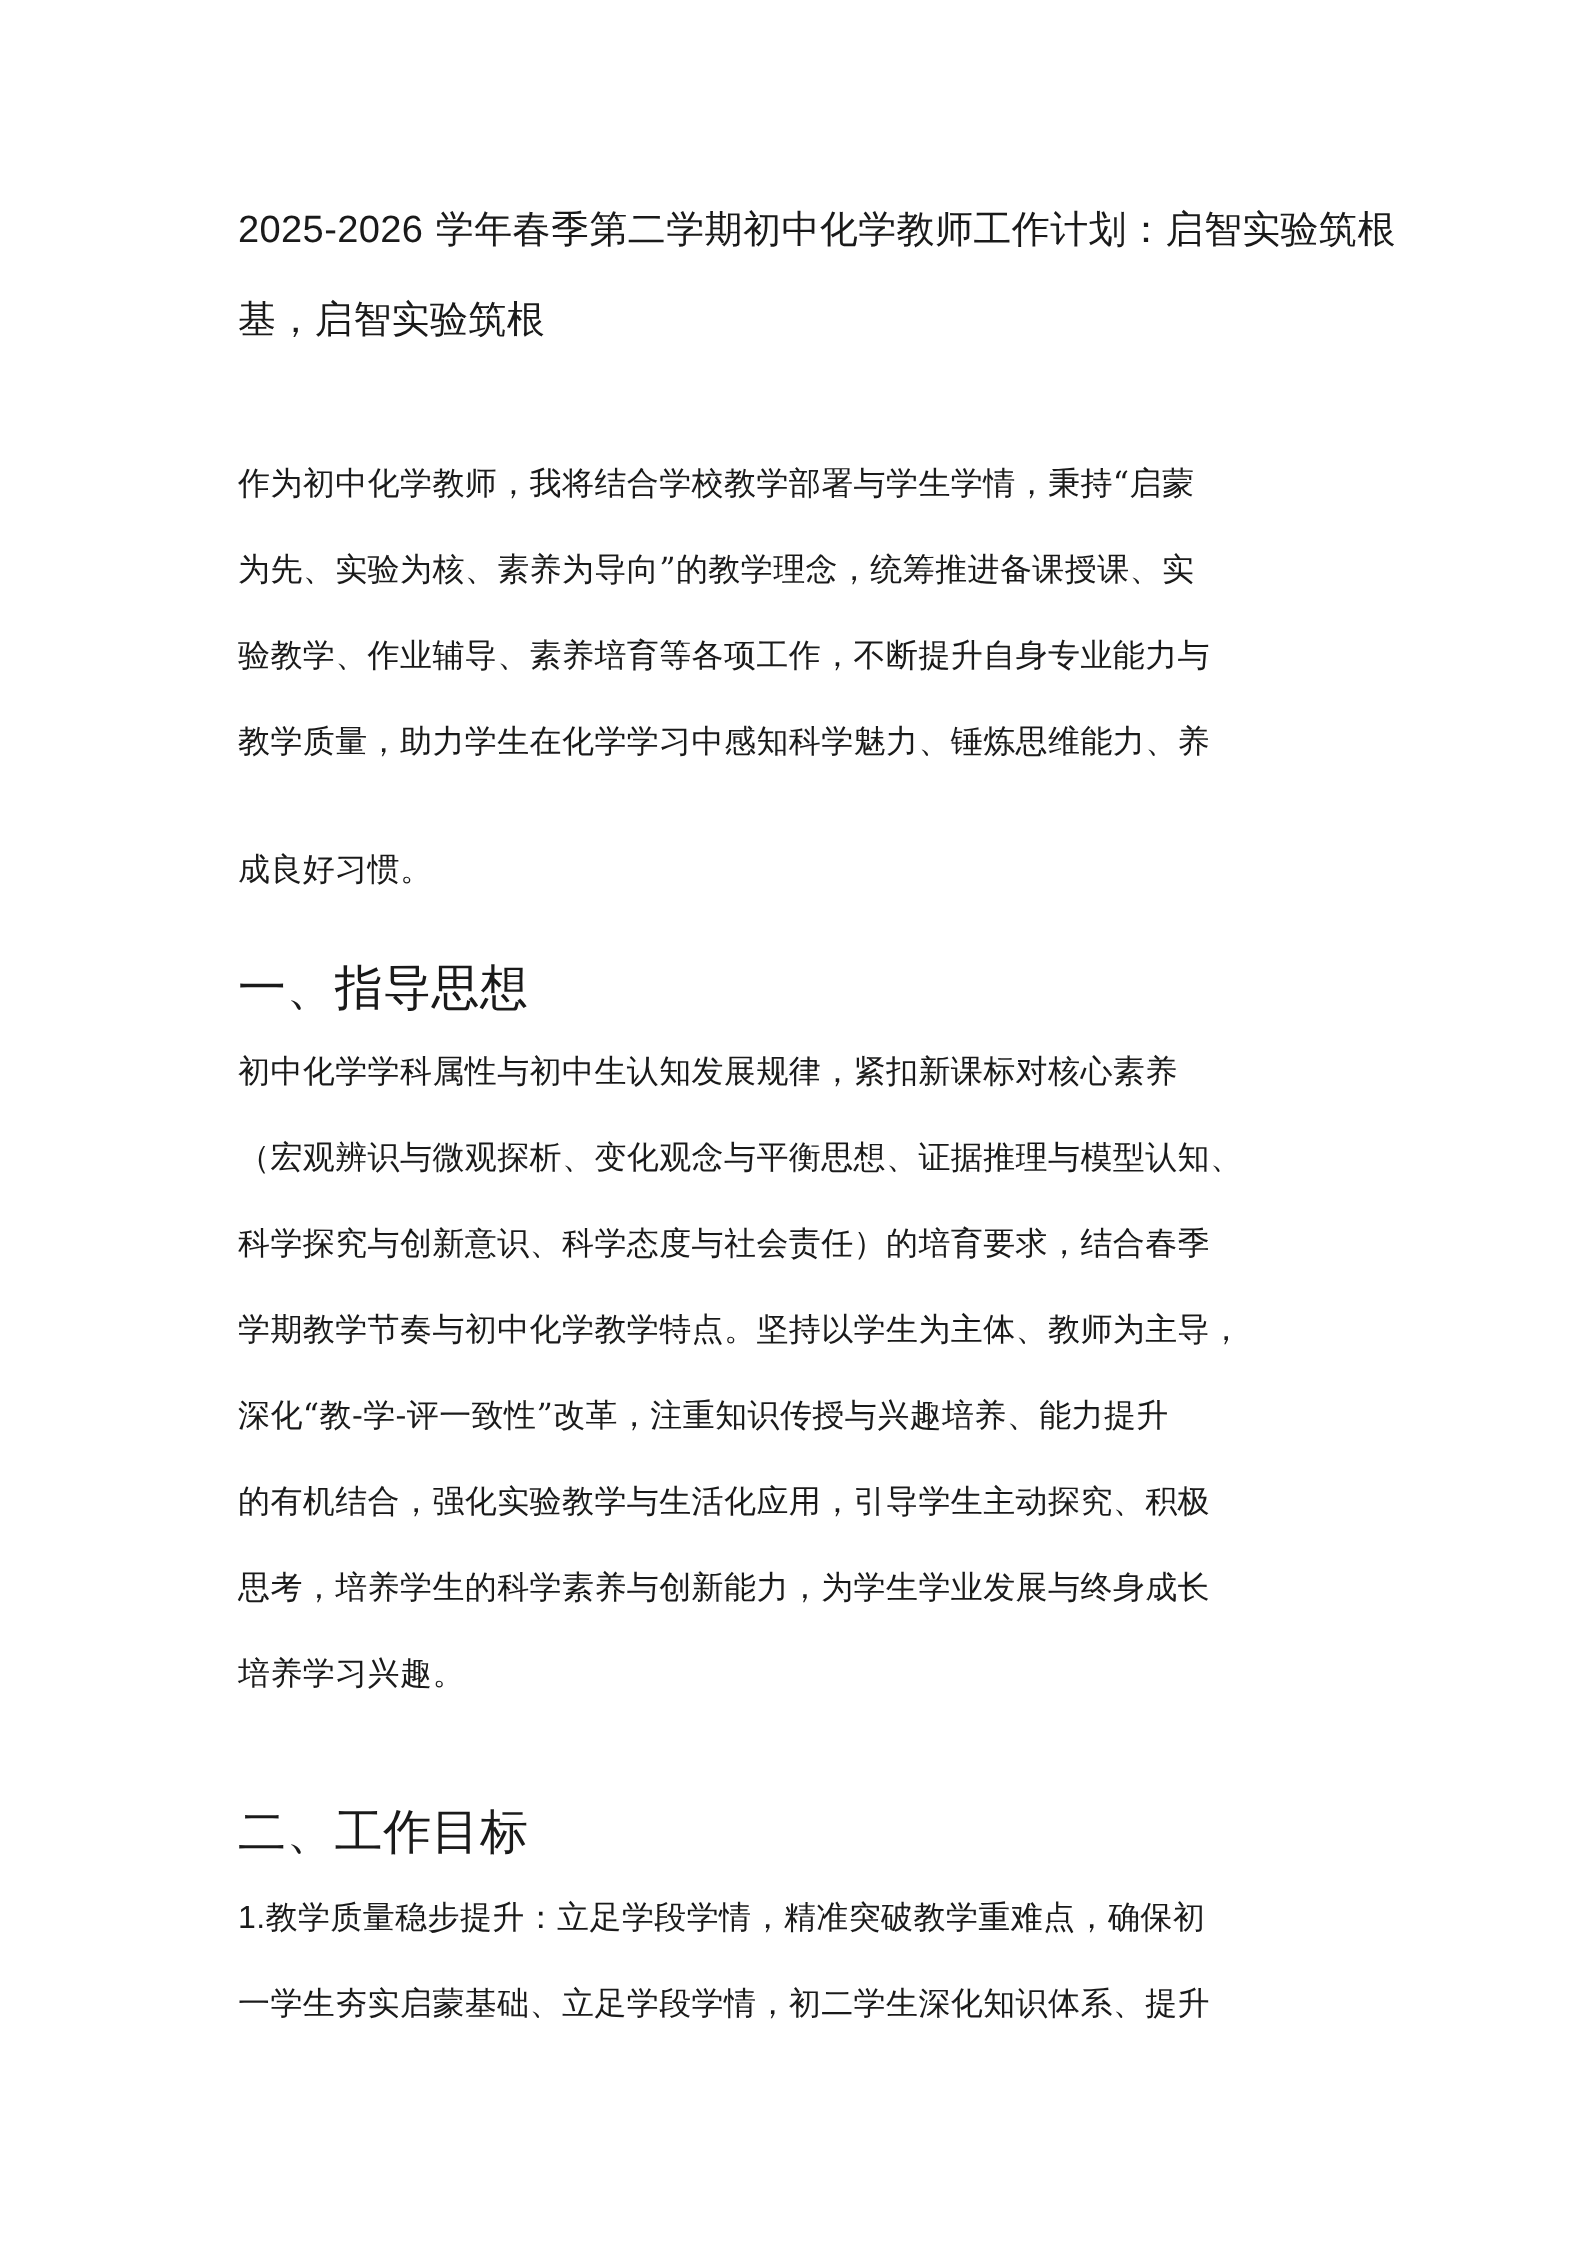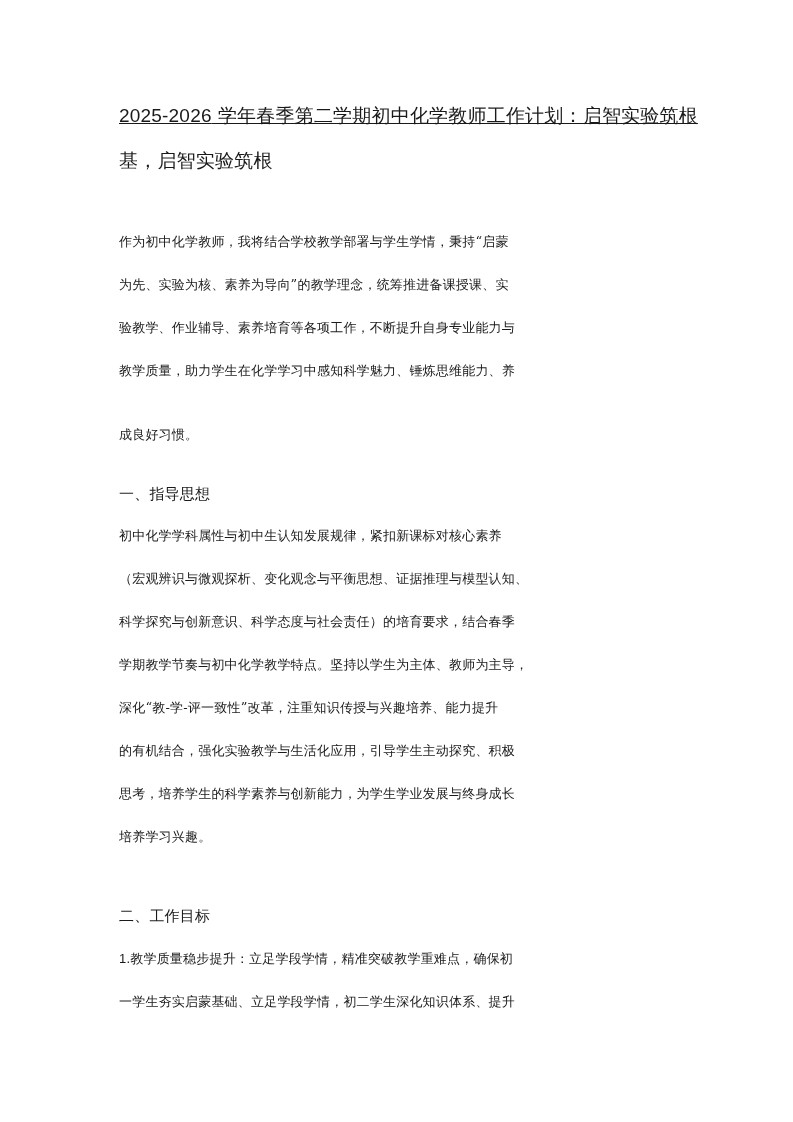--- a/index.html
+++ b/index.html
@@ -18,41 +18,41 @@
     .page {
       position: absolute;
       left: 119px;
       top: 0;
       width: 560px;
     }
     .line {
       position: absolute;
       left: 0;
       white-space: nowrap;
-      font-size: 13px;
+      font-size: 16px;
       line-height: 24px;
       height: 24px;
       letter-spacing: 0.2px;
     }
     .title-line {
       font-size: 19px;
     }
     .latin {
       font-family: "Liberation Sans", "DejaVu Sans", sans-serif;
     }
     .heading {
-      font-size: 15px;
+      font-size: 24px;
     }
   </style>
 </head>
 <body>
 
 <div class="page">
 
-  <div class="line title-line" style="top:103px;text-decoration:underline;">
+  <div class="line title-line" style="top:103px;">
     <span class="latin">2025-2026</span><span> 学年春季第二学期初中化学教师工作计划：启智实验筑根</span>
   </div>
   <div class="line title-line" style="top:148px;">基，启智实验筑根</div>
 
   <div class="line" style="top:230px;">作为初中化学教师，我将结合学校教学部署与学生学情，秉持“启蒙</div>
   <div class="line" style="top:273px;">为先、实验为核、素养为导向”的教学理念，统筹推进备课授课、实</div>
   <div class="line" style="top:316px;">验教学、作业辅导、素养培育等各项工作，不断提升自身专业能力与</div>
   <div class="line" style="top:359px;">教学质量，助力学生在化学学习中感知科学魅力、锤炼思维能力、养</div>
   <div class="line" style="top:402px;margin-top:21px;">成良好习惯。</div>
 

